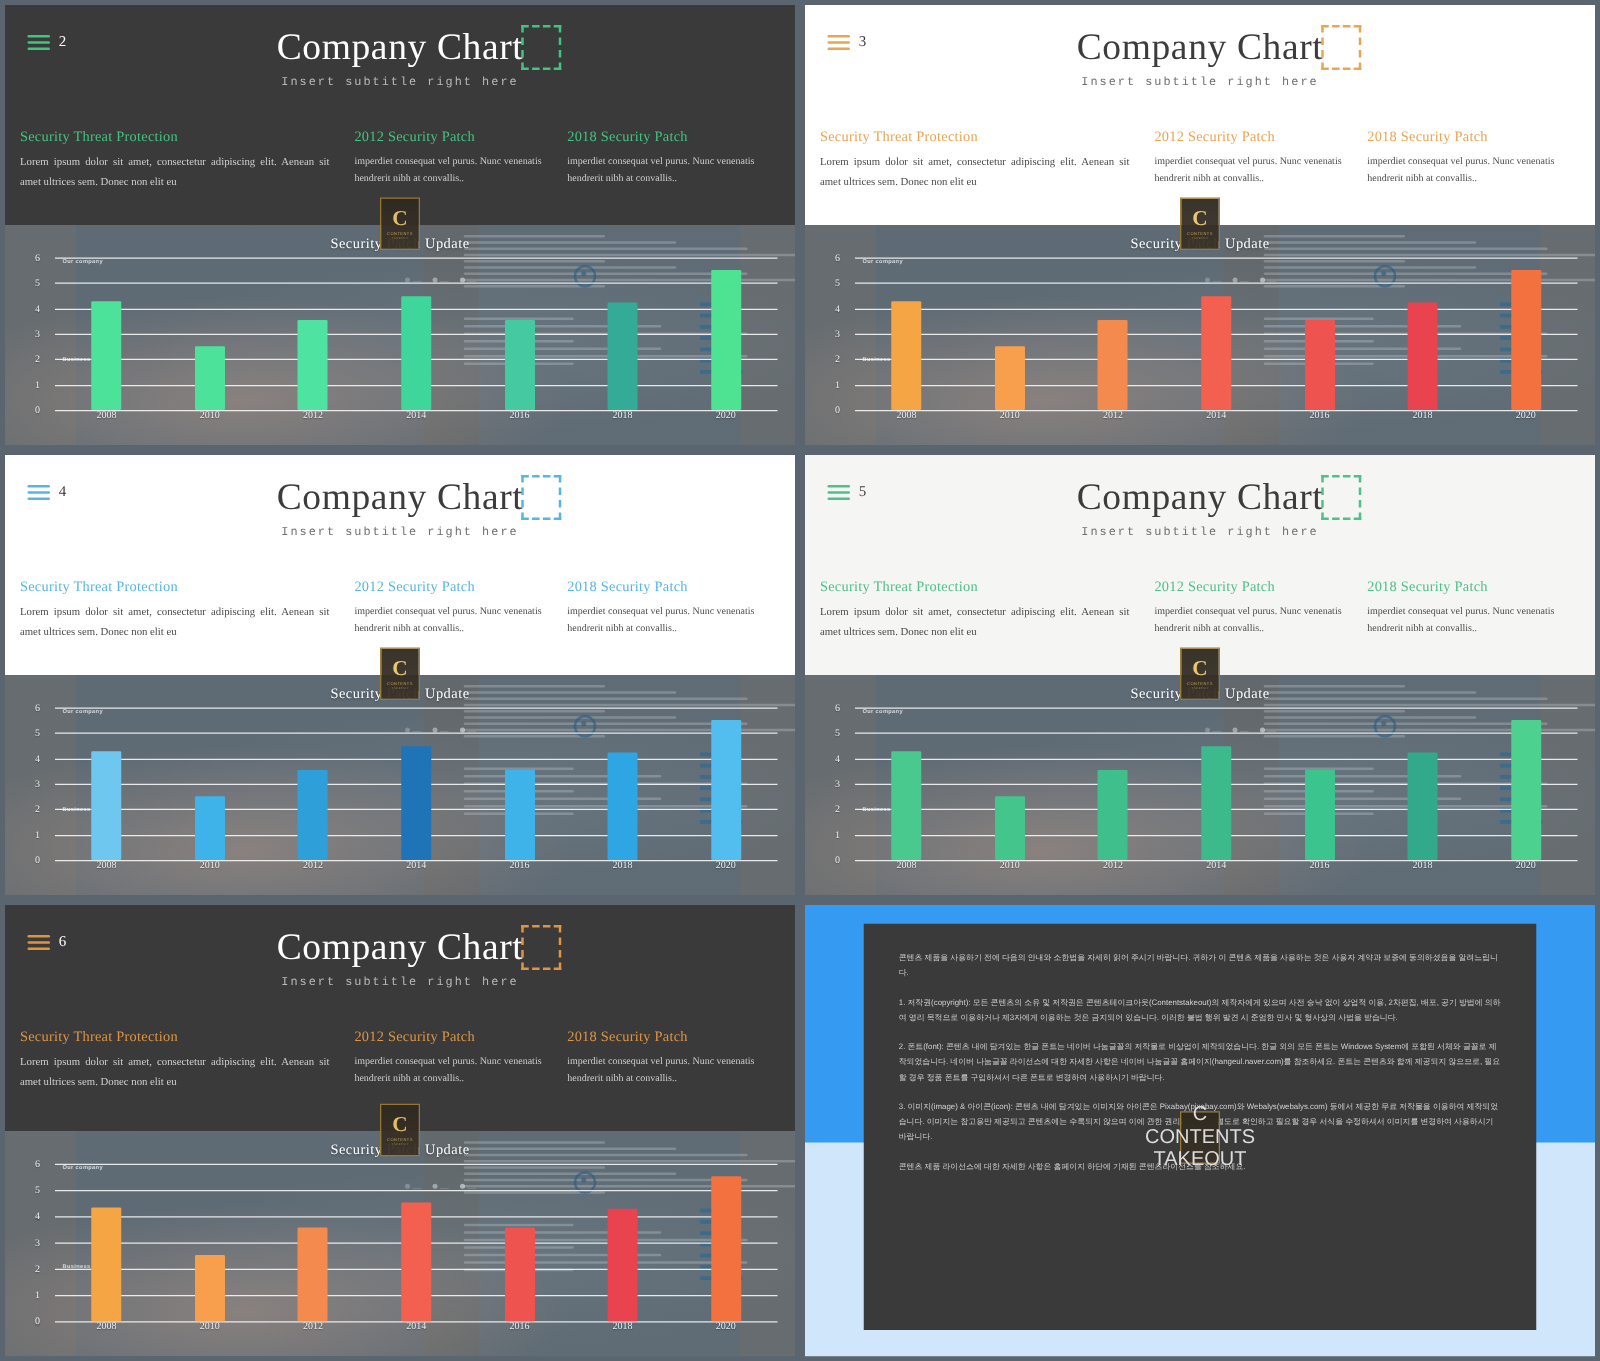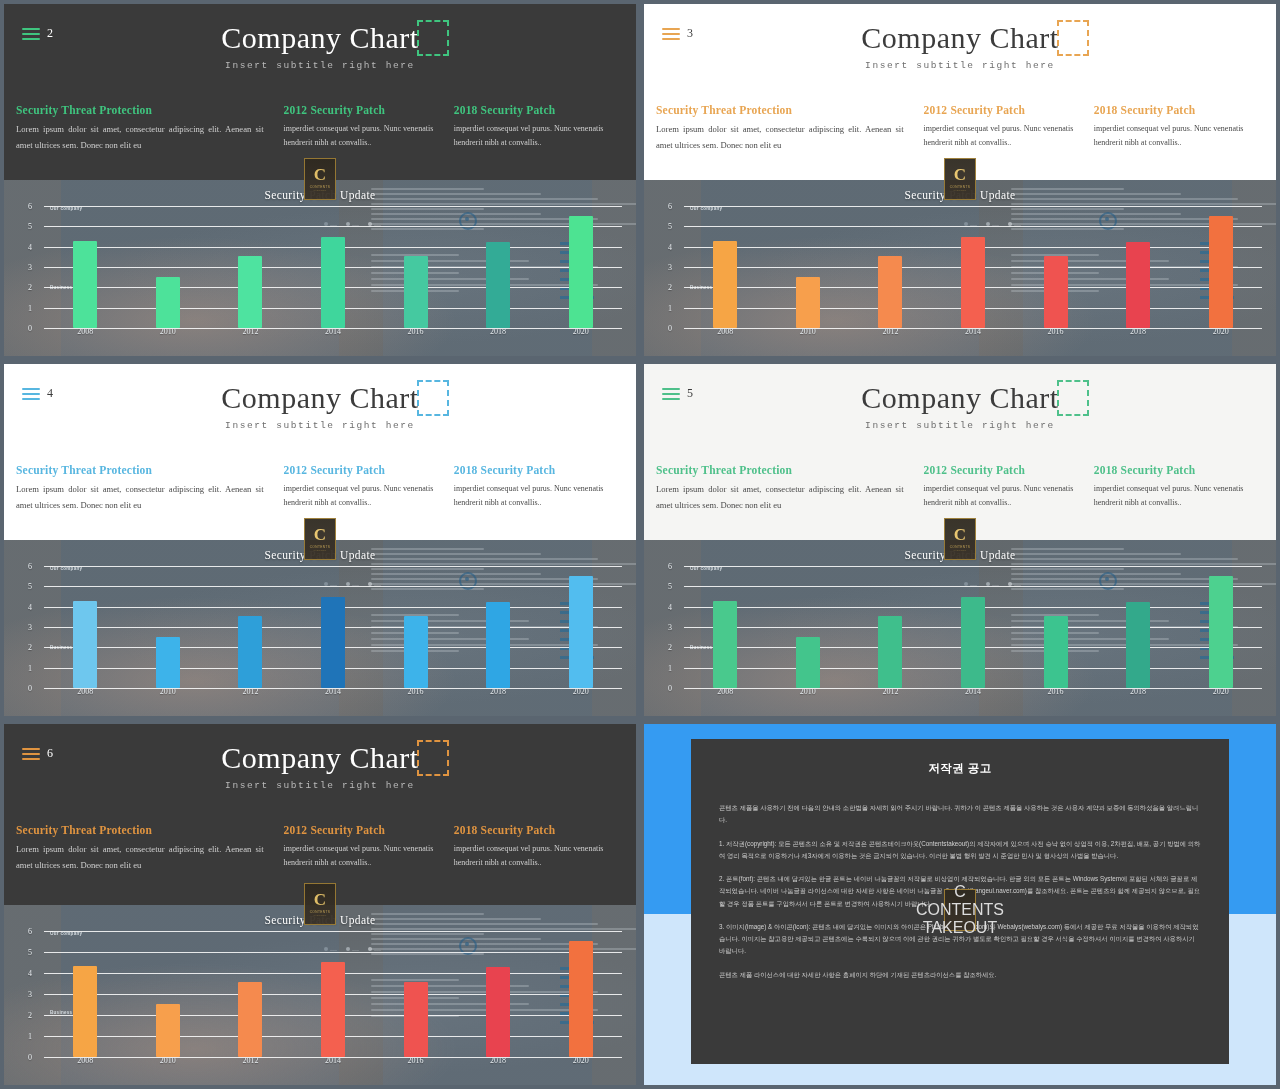--- a/index.html
+++ b/index.html
@@ -47,21 +47,21 @@
     font-family:"Liberation Mono",monospace;font-size:9.5px;
     letter-spacing:1.6px;margin-top:6px;
   }
   .cols{
     position:absolute;left:0;right:0;top:100px;
     display:flex;padding:0 12px;box-sizing:border-box;gap:0px;
   }
   .col{box-sizing:border-box;}
   .col.wide{width:44%;padding-right:20px;}
   .col.narrow{width:28%;padding-right:12px;}
-  .colh{font-size:11.5px;font-weight:bold;letter-spacing:.2px;margin-bottom:6px;}
+  .colh{font-size:11.5px;font-weight:normal;letter-spacing:.2px;margin-bottom:6px;}
   .colb{font-size:8.6px;line-height:1.85;text-align:justify;}
   .colb.nrw{font-size:8px;line-height:1.75;text-align:left;}
   
   .schart{
     position:relative;height:50%;
     background:
       linear-gradient(rgba(88,100,110,.72),rgba(88,100,110,.72)),
       linear-gradient(90deg,#8d8277 0%,#8d8277 9%,#6f7b84 9%,#6f7b84 53%,#7d7468 53%,#7d7468 60%,#737f88 60%,#737f88 93%,#8d8277 93%,#8d8277 100%);
     overflow:hidden;
   }
@@ -801,21 +801,20 @@
     <div class="bt">CONTENTS</div>
     <div class="bt2">TAKEOUT</div>
   </div>
       </div>
   </div>
 
   <div class="cell">
     <div class="cpwrap">
       <div class="cpblue"></div>
       <div class="cpinner">
-        <div class="cp-title">저작권 공고</div>
         <div class="cp-p">콘텐츠 제품을 사용하기 전에 다음의 안내와 소한법을 자세히 읽어 주시기 바랍니다. 귀하가 이 콘텐츠 제품을 사용하는 것은 사용자 계약과 보증에 동의하셨음을 알려느립니다.</div>
         <div class="cp-p">1. 저작권(copyright): 모든 콘텐츠의 소유 및 저작권은 콘텐츠테이크아웃(Contentstakeout)의 제작자에게 있으며 사전 승낙 없이 상업적 이용, 2차편집, 배포, 공기 방법에 의하여 영리 목적으로 이용하거나 제3자에게 이용하는 것은 금지되어 있습니다. 이러한 불법 행위 발견 시 준엄한 민사 및 형사상의 사법을 받습니다.</div>
         <div class="cp-p">2. 폰트(font): 콘텐츠 내에 담겨있는 한글 폰트는 네이버 나눔글꼴의 저작물로 비상업이 제작되었습니다. 한글 외의 모든 폰트는 Windows System에 포함된 서체와 글꼴로 제작되었습니다. 네이버 나눔글꼴 라이선스에 대한 자세한 사항은 네이버 나눔글꼴 홈페이지(hangeul.naver.com)를 참조하세요. 폰트는 콘텐츠와 함께 제공되지 않으므로, 필요할 경우 정품 폰트를 구입하셔서 다른 폰트로 변경하여 사용하시기 바랍니다.</div>
         <div class="cp-p">3. 이미지(image) &amp; 아이콘(icon): 콘텐츠 내에 담겨있는 이미지와 아이콘은 Pixabay(pixabay.com)와 Webalys(webalys.com) 등에서 제공한 무료 저작물을 이용하여 제작되었습니다. 이미지는 참고용만 제공되고 콘텐츠에는 수록되지 않으며 이에 관한 권리는 귀하가 별도로 확인하고 필요할 경우 서식을 수정하셔서 이미지를 변경하여 사용하시기 바랍니다.</div>
         <div class="cp-p">콘텐츠 제품 라이선스에 대한 자세한 사항은 홈페이지 하단에 기재된 콘텐츠라이선스를 참조하세요.</div>
         <div class="cp-badge">
           <div class="bc">C</div>
           <div class="bt">CONTENTS</div>
           <div class="bt2">TAKEOUT</div>
         </div>

